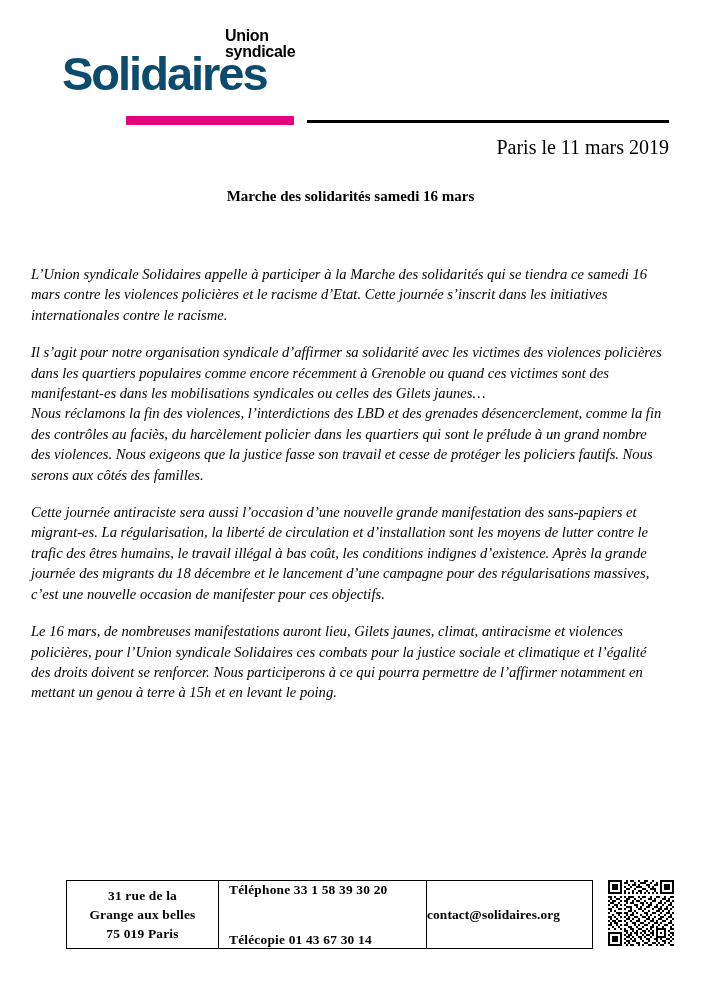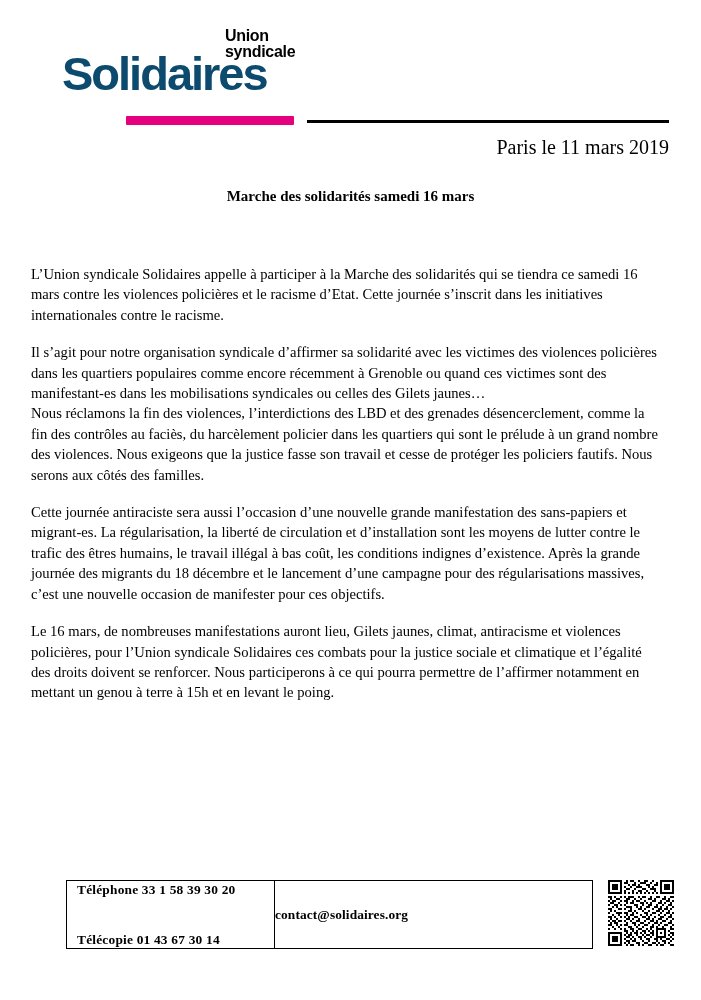--- a/index.html
+++ b/index.html
@@ -107,20 +107,21 @@
     position: absolute;
     left: 31px;
     top: 264px;
     width: 637px;
     font-size: 14.6px;
     line-height: 20.4px;
     text-align: left;
   }
   .body-text p {
     margin: 0 4px 17px 0;
+    font-style: italic;
   }
   .body-text p.tight {
     margin-bottom: 0;
   }
 
   
   .footer {
     position: absolute;
     left: 0;
     top: 880px;
@@ -196,20 +197,25 @@
   <div class="body-text">
     <p>L’Union syndicale Solidaires appelle à participer à la Marche des solidarités qui se tiendra ce samedi 16 mars contre les violences policières et le racisme d’Etat. Cette journée s’inscrit dans les initiatives internationales contre le racisme.</p>
     <p class="tight">Il s’agit pour notre organisation syndicale d’affirmer sa solidarité avec les victimes des violences policières dans les quartiers populaires comme encore récemment à Grenoble ou quand ces victimes sont des manifestant-es dans les mobilisations syndicales ou celles des Gilets jaunes…</p>
     <p>Nous réclamons la fin des violences, l’interdictions des LBD et des grenades désencerclement, comme la fin des contrôles au faciès, du harcèlement policier dans les quartiers qui sont le prélude à un grand nombre des violences. Nous exigeons que la justice fasse son travail et cesse de protéger les policiers fautifs. Nous serons aux côtés des familles.</p>
     <p>Cette journée antiraciste sera aussi l’occasion d’une nouvelle grande manifestation des sans-papiers et migrant-es. La régularisation, la liberté de circulation et d’installation sont les moyens de lutter contre le trafic des êtres humains, le travail illégal à bas coût, les conditions indignes d’existence. Après la grande journée des migrants du 18 décembre et le lancement d’une campagne pour des régularisations massives, c’est une nouvelle occasion de manifester pour ces objectifs.</p>
     <p>Le 16 mars, de nombreuses manifestations auront lieu, Gilets jaunes, climat, antiracisme et violences policières, pour l’Union syndicale Solidaires ces combats pour la justice sociale et climatique et l’égalité des droits doivent se renforcer. Nous participerons à ce qui pourra permettre de l’affirmer notamment en mettant un genou à terre à 15h et en levant le poing.</p>
   </div>
 
   <div class="footer">
     <div class="footer-table">
+      <div class="footer-cell cell-address">
+        <div>31 rue de la</div>
+        <div>Grange aux belles</div>
+        <div>75 019 Paris</div>
+      </div>
       <div class="footer-cell cell-phone">
         <div>Téléphone  33 1 58 39 30 20</div>
         <div>Télécopie  01 43 67 30 14</div>
       </div>
       <div class="footer-cell cell-contact">
         <div>contact@solidaires.org</div>
       </div>
     </div>
 
     <div class="qr">

